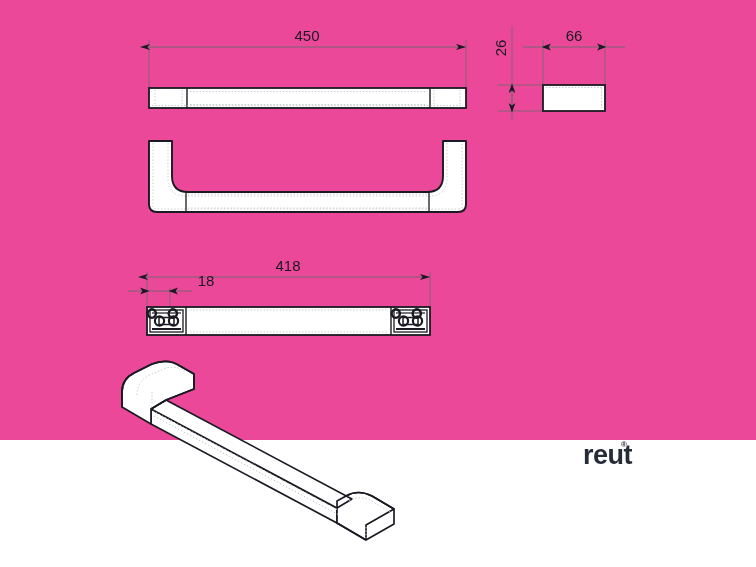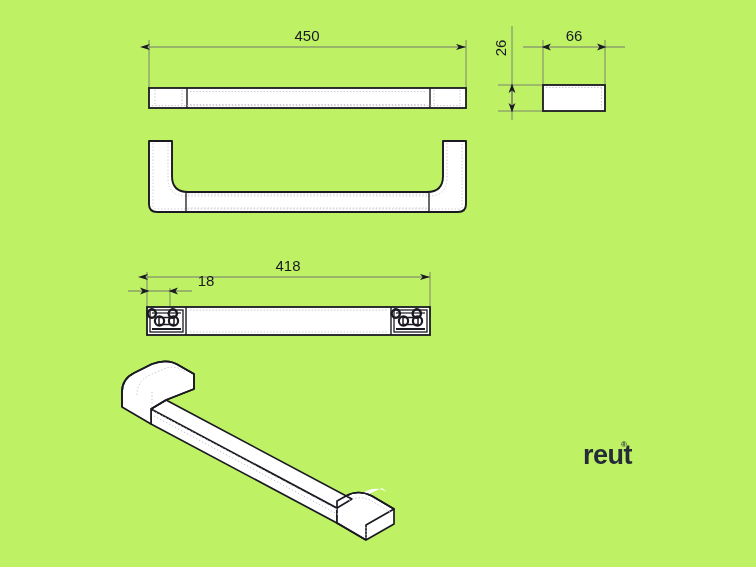--- a/index.html
+++ b/index.html
@@ -1,18 +1,18 @@
 <!DOCTYPE html>
 <html><head>
 <meta charset="utf-8">
 <style>
   html,body{margin:0;padding:0;background:#ffffff;}
   body{width:756px;height:567px;position:relative;overflow:hidden;
        font-family:"Liberation Sans",sans-serif;color:#1a1a22;}
-  #sheet{position:absolute;left:0;top:0;width:756px;height:567px;background:#bef264;}
+  #sheet{position:absolute;left:0;top:0;width:756px;height:440px;background:#ec4899;}
   svg{display:block;}
   .dimtext{font-family:"Liberation Sans",sans-serif;font-size:15px;fill:#1a1a22;}
   .logotext{font-family:"Liberation Sans",sans-serif;font-size:27px;font-weight:700;
             fill:#262b38;letter-spacing:-0.5px;}
   .logomark{font-family:"Liberation Sans",sans-serif;font-size:8px;font-weight:700;fill:#262b38;}
 </style>
 </head>
 <body>
 
 <div id="sheet">

